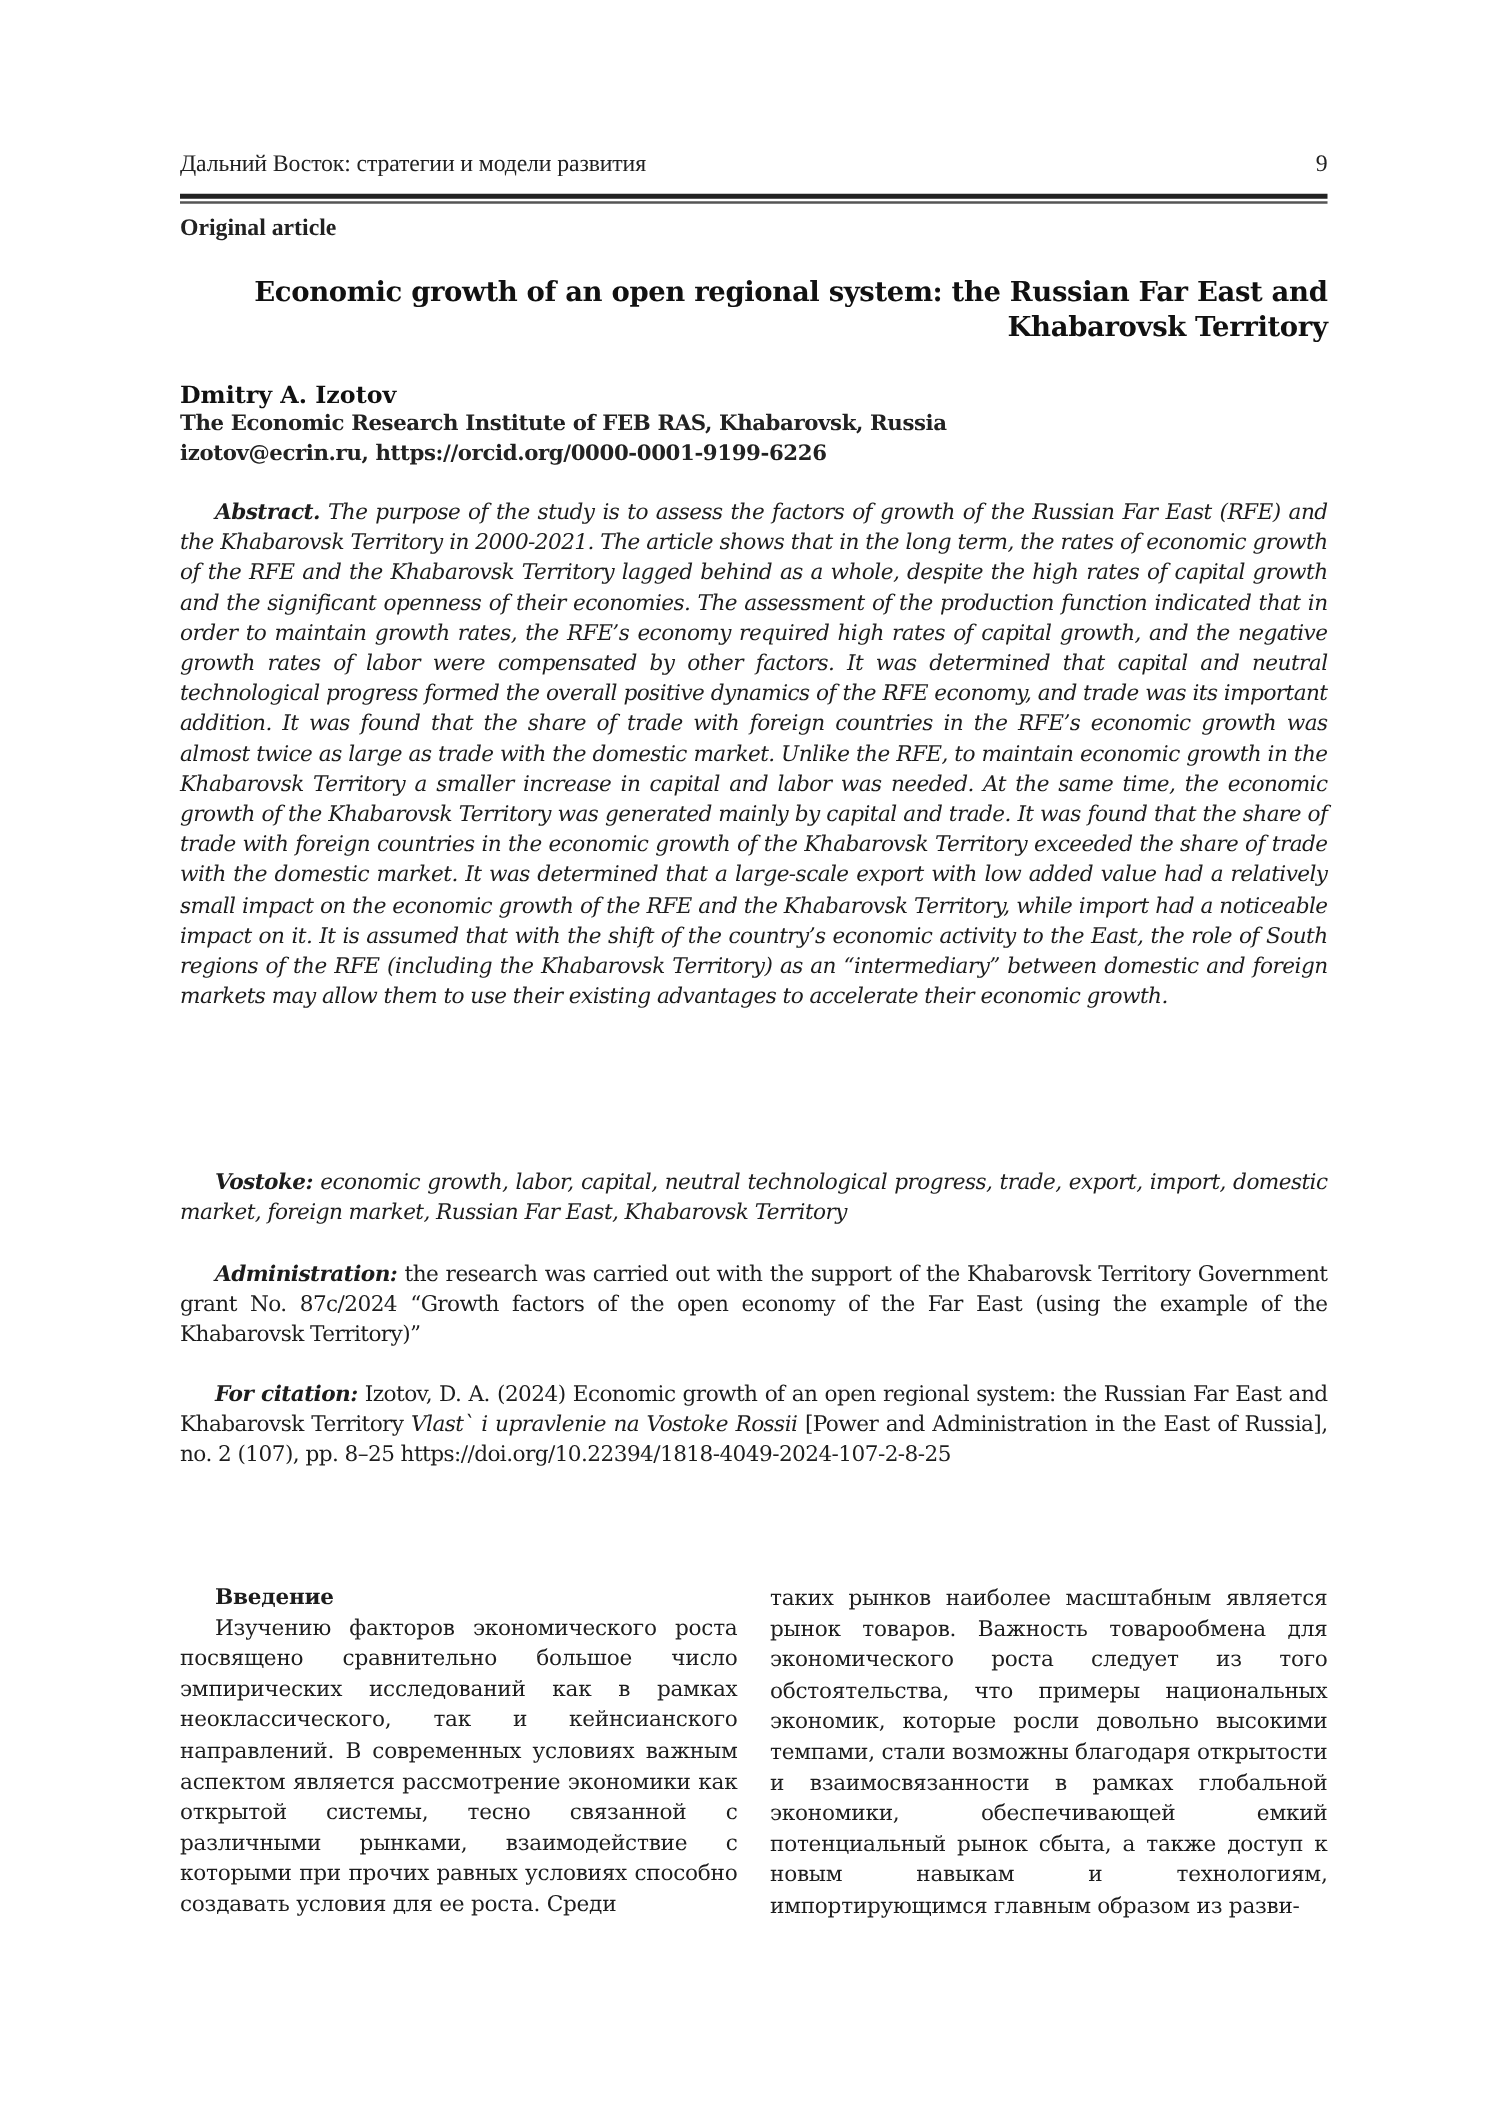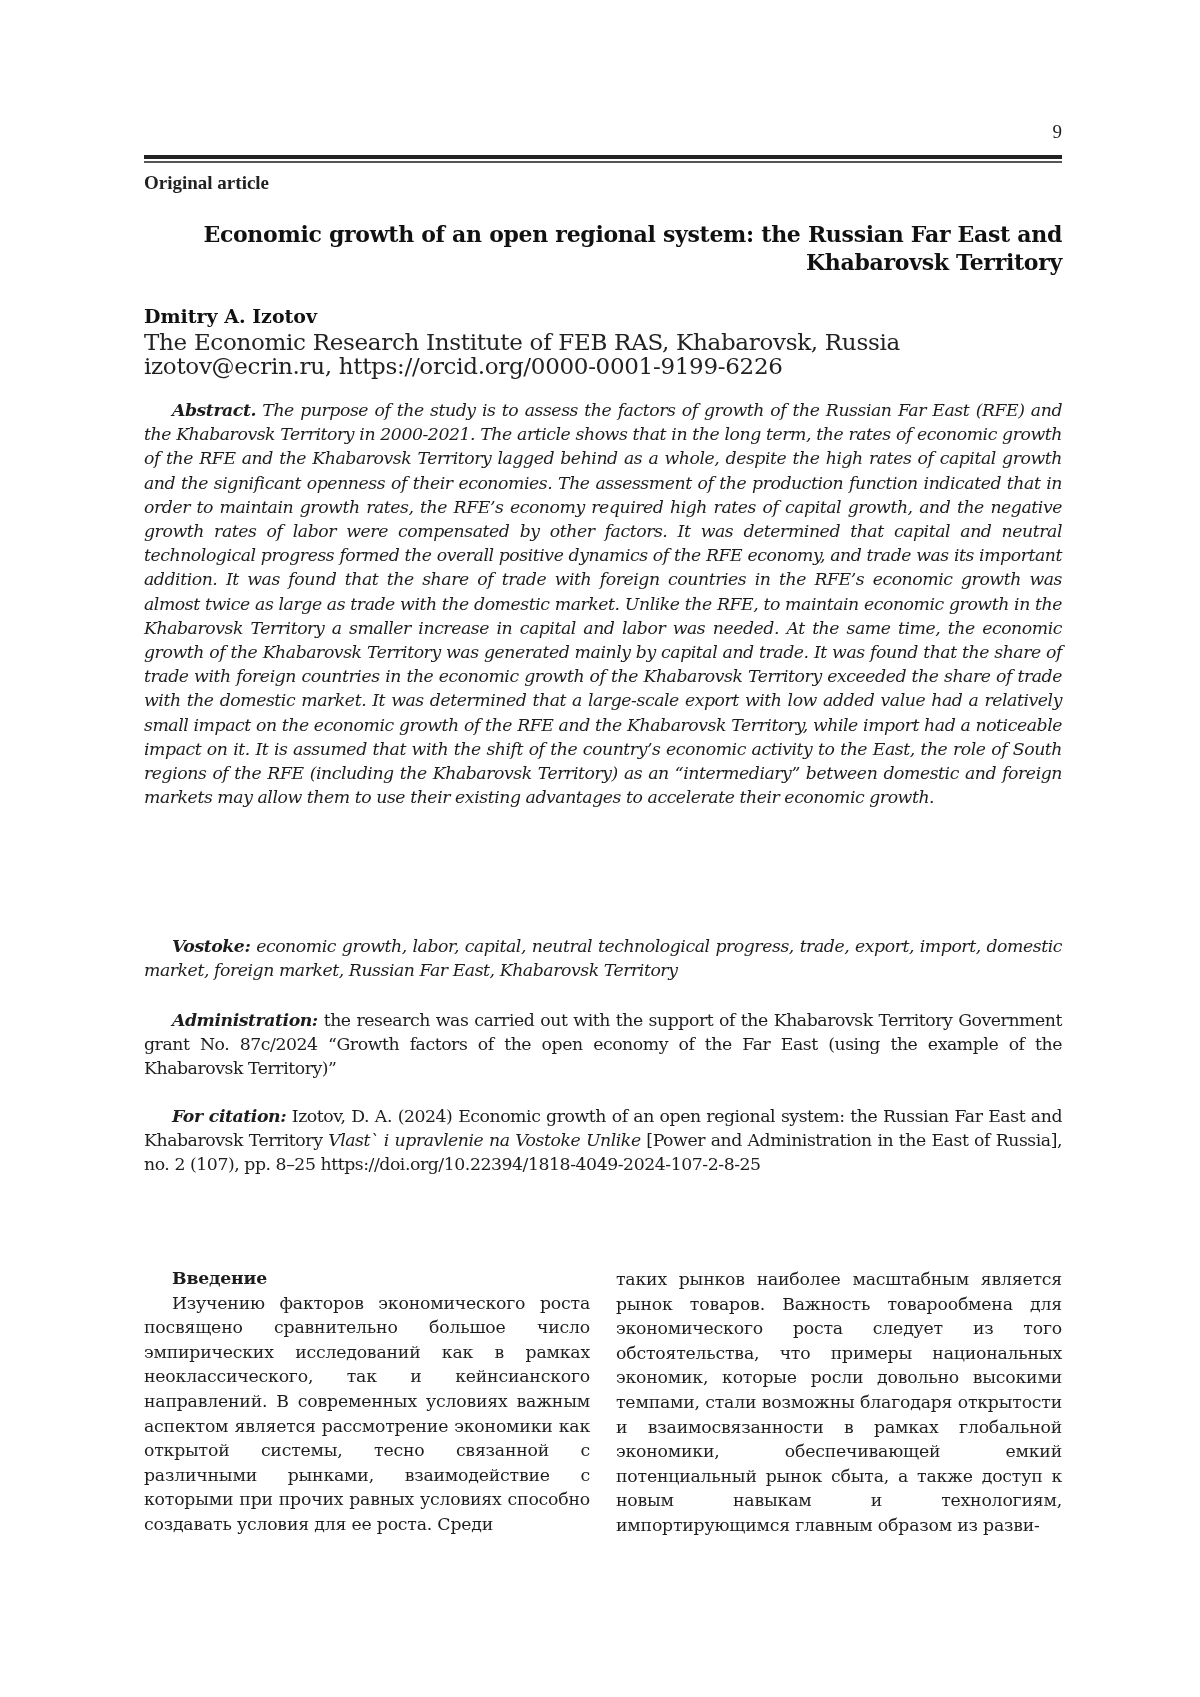--- a/index.html
+++ b/index.html
@@ -17,21 +17,21 @@
   .article-type { position: absolute; top: 172px; left: 0; font-family: "Liberation Serif", serif;
     font-size: 19px; color: #222; font-weight: bold; }
 
   .paper-title { position: absolute; top: 220px; left: 0; width: 918px; text-align: right;
     font-family: "DejaVu Serif", serif; font-weight: bold; font-size: 22px; line-height: 28px; color: #111;
     letter-spacing: -0.3px; }
 
   .author { position: absolute; top: 305px; left: 0; font-family: "DejaVu Serif", serif;
     font-weight: bold; font-size: 19px; color: #111; }
   .affil, .contact { position: absolute; left: 0; font-family: "DejaVu Serif", serif;
-    font-size: 23px; color: #222; letter-spacing: -0.3px; }
+    font-size: 17px; color: #222; letter-spacing: -0.3px; font-weight: bold; }
   .affil { top: 329px; }
   .contact { top: 353px; }
 
   .block { position: absolute; left: 0; width: 918px; font-family: "DejaVu Serif", serif;
     font-size: 17.3px; line-height: 24.2px; text-align: justify; color: #1d1d1d; letter-spacing: -0.45px; }
   .block .lead { font-weight: bold; font-style: italic; }
   .indent { display: inline-block; width: 28px; }
   .abstract { top: 398px; font-style: italic; }
   .keywords { top: 934px; }
   .keywords .kw { font-style: italic; }
@@ -44,20 +44,21 @@
   .col.left { left: 0; }
   .col.right { left: 472px; top: 1229px; }
   .col .heading { font-weight: bold; display: block; padding-left: 28px; }
 </style>
 </head>
 <body>
 
 <div class="page">
 
   <div class="running-head">
+    <span class="title">Дальний Восток: стратегии и модели развития</span>
     <span class="pnum">9</span>
   </div>
   <div class="rule thick"></div>
   <div class="rule thin"></div>
 
   <div class="article-type">Original article</div>
 
   <div class="paper-title">Economic growth of an open regional system: the Russian Far East and Khabarovsk Territory</div>
 
   <div class="author">Dmitry A. Izotov</div>
@@ -74,21 +75,21 @@
     <span class="kw">economic growth, labor, capital, neutral technological progress, trade, export, import, domestic market, foreign market, Russian Far East, Khabarovsk Territory</span>
   </div>
 
   <div class="block ack">
     <span class="indent"></span><span class="lead">Administration:</span>
     <span>the research was carried out with the support of the Khabarovsk Territory Government grant No. 87c/2024 “Growth factors of the open economy of the Far East (using the example of the Khabarovsk Territory)”</span>
   </div>
 
   <div class="block cite">
     <span class="indent"></span><span class="lead">For citation:</span>
-    <span>Izotov, D. A. (2024) Economic growth of an open regional system: the Russian Far East and Khabarovsk Territory </span><span class="it">Vlast` i upravlenie na Vostoke Unlike</span><span> [Power and Administration in the East of Russia], no. 2 (107), pp. 8–25 https://doi.org/10.22394/1818-4049-2024-107-2-8-25</span>
+    <span>Izotov, D. A. (2024) Economic growth of an open regional system: the Russian Far East and Khabarovsk Territory </span><span class="it">Vlast` i upravlenie na Vostoke Rossii</span><span> [Power and Administration in the East of Russia], no. 2 (107), pp. 8–25 https://doi.org/10.22394/1818-4049-2024-107-2-8-25</span>
   </div>
 
   <div class="col left">
     <span class="heading">Введение</span>
     <span class="indent"></span><span>Изучению факторов экономического роста посвящено сравнительно большое число эмпирических исследований как в рамках неоклассического, так и кейнсианского направлений. В современных условиях важным аспектом является рассмотрение экономики как открытой системы, тесно связанной с различными рынками, взаимодействие с которыми при прочих равных условиях способно создавать условия для ее роста. Среди</span>
   </div>
 
   <div class="col right">
     <span>таких рынков наиболее масштабным является рынок товаров. Важность товарообмена для экономического роста следует из того обстоятельства, что примеры национальных экономик, которые росли довольно высокими темпами, стали возможны благодаря открытости и взаимосвязанности в рамках глобальной экономики, обеспечивающей емкий потенциальный рынок сбыта, а также доступ к новым навыкам и технологиям, импортирующимся главным образом из разви-</span>
   </div>

